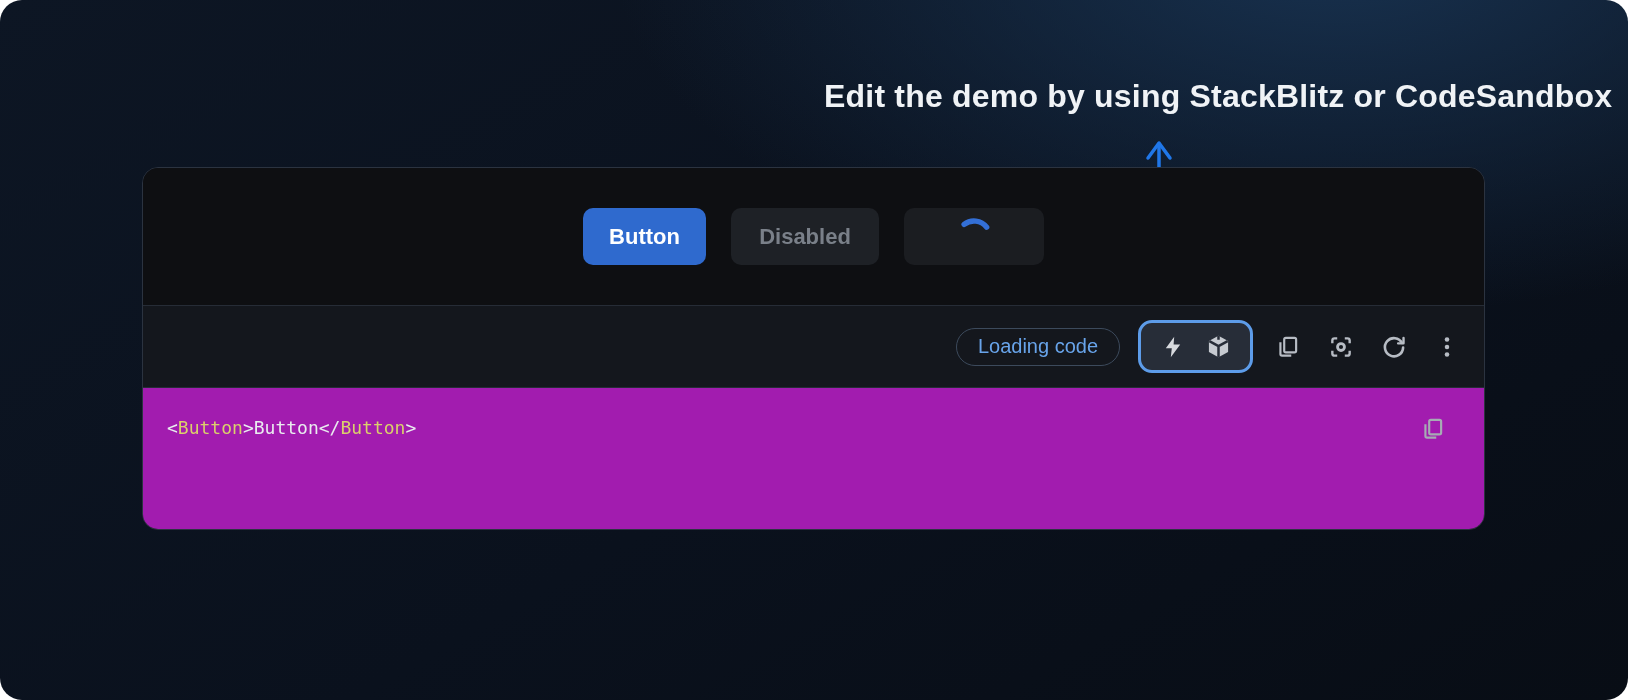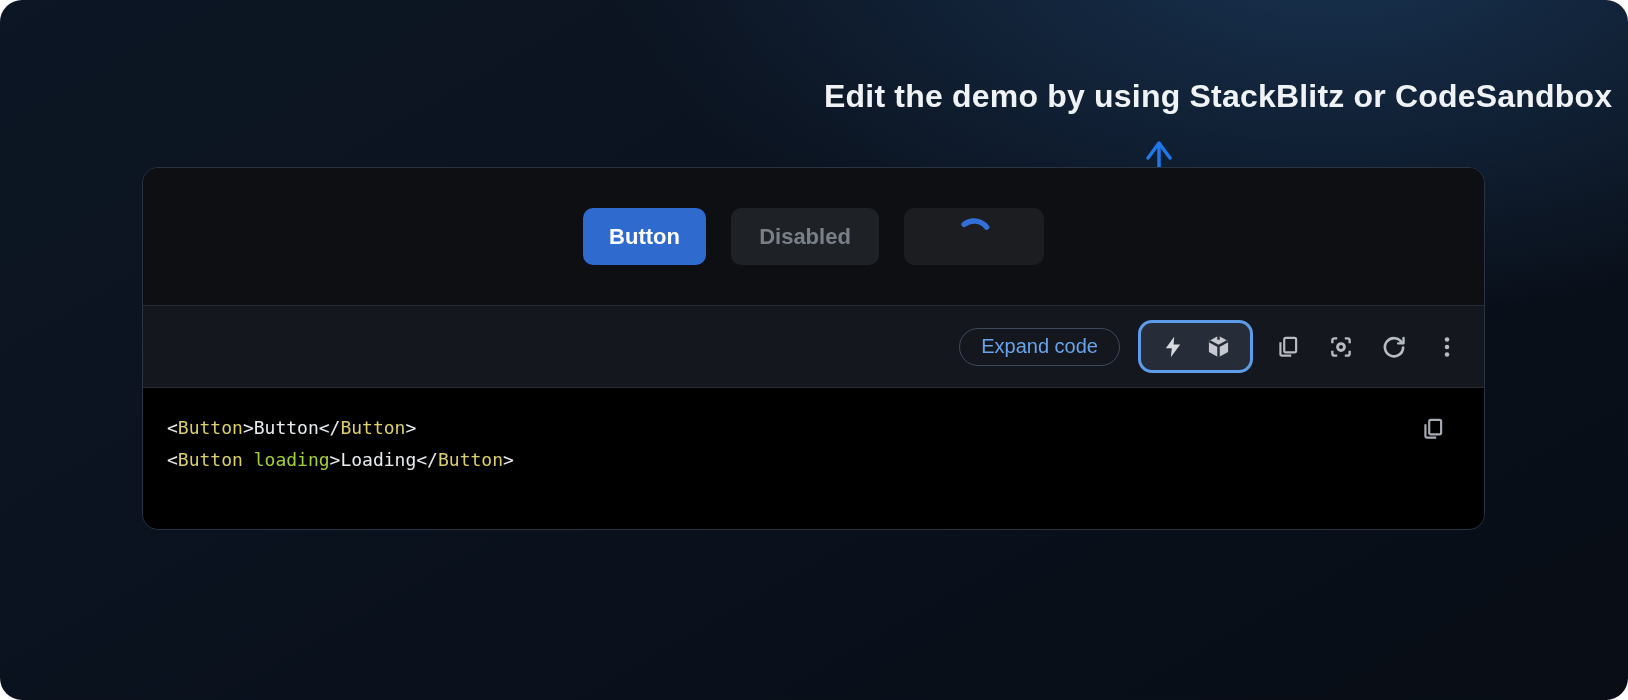--- a/index.html
+++ b/index.html
@@ -43,21 +43,21 @@
   }
   .hl-group{
     height:53px;width:115px;box-sizing:border-box;border:3px solid #5d9ce9;border-radius:14px;
     background:#272d38;display:flex;align-items:center;justify-content:center;gap:20px;
   }
   .icon-btn{
     background:none;border:none;padding:0;width:26px;height:26px;color:#b7bcc4;cursor:pointer;
     display:flex;align-items:center;justify-content:center;
   }
   .icon-row{display:flex;align-items:center;gap:27px;margin-left:4px;}
-  .code-area{flex:1;background:#000000;position:relative;padding:24px 24px 0 24px;}
+  .code-area{flex:1;background:#a21caf;position:relative;padding:24px 24px 0 24px;}
   .code-line{font-family:"DejaVu Sans Mono",monospace;font-size:18px;line-height:32px;white-space:pre;}
   .tok-p{color:#e9ecef;}
   .tok-tag{color:#dbd06b;}
   .tok-attr{color:#a2d03b;}
   .tok-txt{color:#e9ecef;}
   .code-copy{position:absolute;right:38px;top:28px;color:#a6acb4;width:26px;height:26px;}
 </style>
 </head>
 <body>
 
@@ -78,21 +78,21 @@
       <button class="btn btn-disabled">Disabled</button>
       <button class="btn btn-loading">
         <svg width="40" height="40" viewBox="0 0 40 40">
           <circle cx="20" cy="20" r="16" fill="none" stroke="#336fd6" stroke-width="5.5" stroke-linecap="round" stroke-dasharray="25 76" transform="rotate(-128 20 20)"></circle>
         </svg>
       </button>
     </div>
 
     <div class="toolbar">
 
-      <button class="expand-pill">Expand code</button>
+      <button class="expand-pill">Loading code</button>
 
       <div class="hl-group">
         <button class="icon-btn">
           <svg width="24" height="24" viewBox="0 0 24 24">
             <path d="M13.2 1.8 L4.8 13.2 H10.8 L9.8 22.2 L19.2 9.4 H12.6 Z" fill="#d7dade"></path>
           </svg>
         </button>
         <button class="icon-btn">
           <svg width="25" height="25" viewBox="0 0 24 24">
             <path d="M12 1.6 L21.2 6.8 V17.2 L12 22.4 L2.8 17.2 V6.8 Z" fill="#c6cad0"></path>
@@ -129,21 +129,20 @@
               <circle cx="12" cy="12" r="2.1"></circle>
               <circle cx="12" cy="19" r="2.1"></circle>
           </svg>
         </button>
       </div>
     </div>
 
     <div class="code-area">
       <div>
           <div class="code-line"><span class="tok-p">&lt;</span><span class="tok-tag">Button</span><span class="tok-p">&gt;</span><span class="tok-txt">Button</span><span class="tok-p">&lt;/</span><span class="tok-tag">Button</span><span class="tok-p">&gt;</span></div>
-          <div class="code-line"><span class="tok-p">&lt;</span><span class="tok-tag">Button</span><span class="tok-txt"> </span><span class="tok-attr">loading</span><span class="tok-p">&gt;</span><span class="tok-txt">Loading</span><span class="tok-p">&lt;/</span><span class="tok-tag">Button</span><span class="tok-p">&gt;</span></div>
         </div>
       <button class="icon-btn code-copy">
         <svg width="26" height="26" viewBox="0 0 24 24" fill="none" stroke="currentColor" stroke-width="2">
           <rect x="8.5" y="3.5" width="11" height="13.5" rx="1.5"></rect>
           <path d="M5 7.5 V18.5 Q5 20 6.5 20 H15"></path>
         </svg>
       </button>
     </div>
 
   </div>

